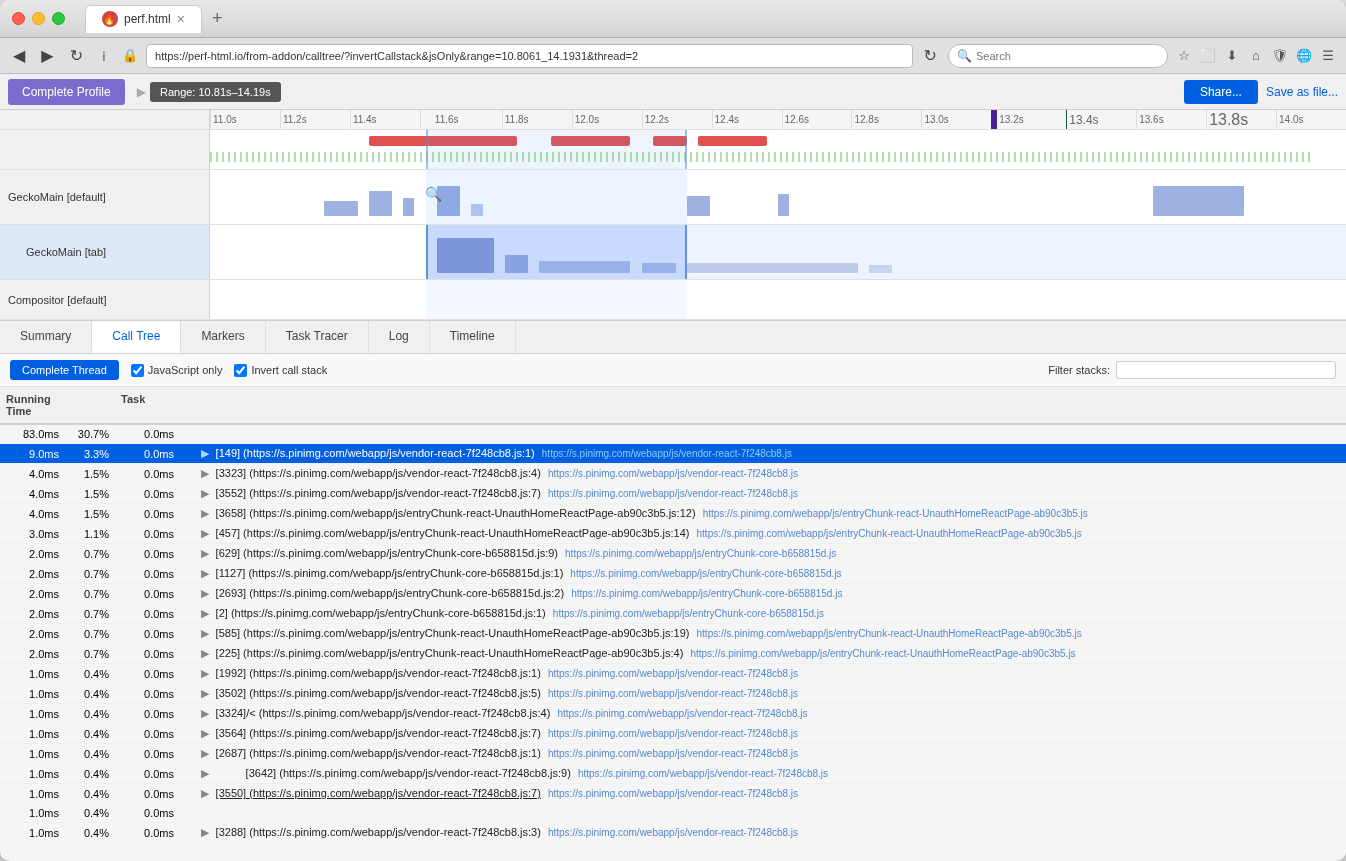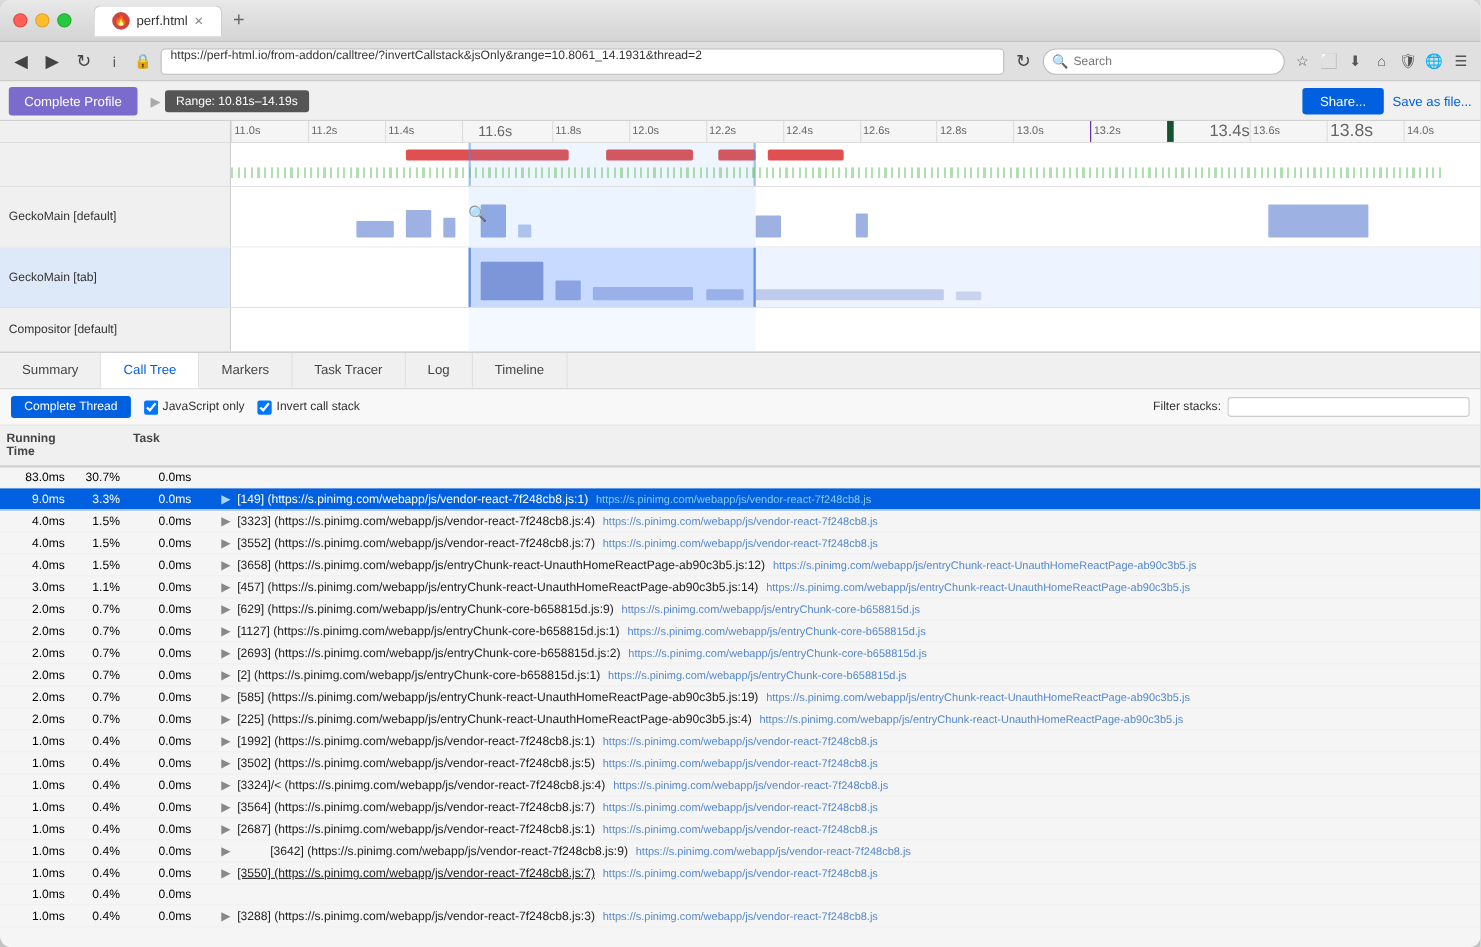--- a/index.html
+++ b/index.html
@@ -16,21 +16,21 @@
     .tl-max { background: #27c93f; border: 1px solid #1aab29; }
     .tab-bar { display: flex; align-items: center; margin-left: 12px; gap: 4px; }
     .tab { background: #fff; border-radius: 6px 6px 0 0; padding: 4px 16px; font-size: 12px; color: #333; display: flex; align-items: center; gap: 6px; border: 1px solid #ccc; border-bottom: none; height: 28px; }
     .tab-favicon { width: 16px; height: 16px; background: #e44; border-radius: 50%; display: flex; align-items: center; justify-content: center; color: white; font-size: 9px; }
     .tab-close { color: #888; font-size: 14px; cursor: pointer; }
     .new-tab { background: none; border: none; font-size: 18px; color: #666; cursor: pointer; padding: 0 6px; }
     
     
     .navbar { background: #e0e0e0; height: 36px; display: flex; align-items: center; padding: 0 8px; gap: 6px; flex-shrink: 0; border-bottom: 1px solid #c0c0c0; }
     .nav-btn { background: none; border: none; cursor: pointer; color: #444; font-size: 16px; padding: 2px 5px; border-radius: 3px; }
-    .url-bar { flex: 1; height: 24px; border-radius: 4px; border: 1px solid #bbb; background: #fff; display: flex; align-items: flex-start; padding: 0 8px; font-size: 11px; color: #333; }
+    .url-bar { flex: 1; height: 24px; border-radius: 4px; border: 1px solid #bbb; background: #fff; display: flex; align-items: center; padding: 0 8px; font-size: 11px; color: #333; }
     .url-bar span { overflow: hidden; text-overflow: ellipsis; white-space: nowrap; }
     .search-box { width: 220px; height: 24px; border-radius: 12px; border: 1px solid #bbb; background: #fff; display: flex; align-items: center; padding: 0 8px; gap: 4px; }
     .search-box input { border: none; outline: none; background: none; font-size: 11px; width: 100%; }
     .nav-icons { display: flex; gap: 4px; }
     .nav-icon { width: 20px; height: 20px; display: flex; align-items: center; justify-content: center; color: #555; font-size: 13px; cursor: pointer; }
     
     
     .profiler-toolbar { height: 36px; background: #f0f0f0; display: flex; align-items: center; padding: 0; border-bottom: 1px solid #d0d0d0; flex-shrink: 0; }
     .complete-profile-btn { background: #7b6bcc; color: white; padding: 6px 14px; font-size: 12px; font-weight: 500; border-radius: 3px; margin: 4px 8px; cursor: pointer; border: none; }
     .range-badge { background: #555; color: white; padding: 4px 10px; font-size: 11px; border-radius: 3px; cursor: pointer; }
@@ -132,30 +132,30 @@
   </div>
 
   <div class="timeline-area">
 
     <div style="display:flex; height:20px; background:#f5f5f5; border-bottom:1px solid #ddd;">
       <div style="width:210px; flex-shrink:0; background:#f0f0f0; border-right:1px solid #d0d0d0;"></div>
       <div style="flex:1; display:flex; overflow:hidden;">
         <div class="time-mark" style="font-size:10px;color:#666;border-left:1px solid #ddd;padding-left:2px;flex:1;line-height:20px;">11.0s</div>
         <div class="time-mark" style="font-size:10px;color:#666;border-left:1px solid #ddd;padding-left:2px;flex:1;line-height:20px;">11.2s</div>
         <div class="time-mark" style="font-size:10px;color:#666;border-left:1px solid #ddd;padding-left:2px;flex:1;line-height:20px;">11.4s</div>
-        <div class="time-mark" style="font-size:13px;color:#666;border-left:1px solid #ddd;padding-left:14px;flex:1;line-height:20px;">11.6s</div>
+        <div class="time-mark" style="font-size:10px;color:#666;border-left:1px solid #ddd;padding-left:14px;flex:1;line-height:20px;">11.6s</div>
         <div class="time-mark" style="font-size:10px;color:#666;border-left:1px solid #ddd;padding-left:2px;flex:1;line-height:20px;">11.8s</div>
         <div class="time-mark" style="font-size:10px;color:#666;border-left:1px solid #ddd;padding-left:2px;flex:1;line-height:20px;">12.0s</div>
         <div class="time-mark" style="font-size:10px;color:#666;border-left:1px solid #ddd;padding-left:2px;flex:1;line-height:20px;">12.2s</div>
         <div class="time-mark" style="font-size:10px;color:#666;border-left:1px solid #ddd;padding-left:2px;flex:1;line-height:20px;">12.4s</div>
         <div class="time-mark" style="font-size:10px;color:#666;border-left:1px solid #ddd;padding-left:2px;flex:1;line-height:20px;">12.6s</div>
         <div class="time-mark" style="font-size:10px;color:#666;border-left:1px solid #ddd;padding-left:2px;flex:1;line-height:20px;">12.8s</div>
         <div class="time-mark" style="font-size:10px;color:#666;border-left:1px solid #ddd;padding-left:2px;flex:1;line-height:20px;">13.0s</div>
-        <div class="time-mark" style="font-size:10px;color:#666;border-left:1px solid #4c1d95;padding-left:2px;flex:1;line-height:20px;">13.2s</div>
-        <div class="time-mark" style="font-size:15px;color:#666;border-left:6px solid #14532d;padding-left:2px;flex:1;line-height:20px;text-align:right;">13.4s</div>
+        <div class="time-mark" style="font-size:10px;color:#666;border-left:6px solid #4c1d95;padding-left:2px;flex:1;line-height:20px;">13.2s</div>
+        <div class="time-mark" style="font-size:12px;color:#666;border-left:1px solid #14532d;padding-left:2px;flex:1;line-height:20px;">13.4s</div>
         <div class="time-mark" style="font-size:10px;color:#666;border-left:1px solid #ddd;padding-left:2px;flex:1;line-height:20px;">13.6s</div>
         <div class="time-mark" style="font-size:16px;color:#666;border-left:1px solid #ddd;padding-left:2px;flex:1;line-height:20px;">13.8s</div>
         <div class="time-mark" style="font-size:10px;color:#666;border-left:1px solid #ddd;padding-left:2px;flex:1;line-height:20px;">14.0s</div>
       </div>
     </div>
 
     <div style="height:40px; display:flex; border-bottom:1px solid #e0e0e0;">
       <div style="width:210px; background:#f0f0f0; border-right:1px solid #d0d0d0; flex-shrink:0;"></div>
       <div style="flex:1; background:#fff; position:relative; overflow:hidden;">
 
@@ -185,21 +185,21 @@
         <div style="position:absolute; bottom:8px; left:50%; width:1%; height:22px; background:rgba(60,100,200,0.5); border-radius:1px;"></div>
         <div style="position:absolute; bottom:8px; left:83%; width:8%; height:30px; background:rgba(60,100,200,0.5); border-radius:1px;"></div>
 
         <div style="position:absolute; top:16px; left:19%; font-size:14px; color:#888;">🔍</div>
 
         <div style="position:absolute; top:0; left:19%; width:23%; height:100%; background:rgba(160,200,255,0.2);"></div>
       </div>
     </div>
 
     <div style="height:55px; display:flex; border-bottom:1px solid #e0e0e0; background:#eef4ff;">
-      <div style="width:210px; background:#dde8f8; border-right:1px solid #d0d0d0; flex-shrink:0; padding:4px 8px; display:flex; align-items:center; font-size:11px; color:#333;">GeckoMain [tab]</div>
+      <div style="width:210px; background:#dde8f8; border-right:1px solid #d0d0d0; flex-shrink:0; padding:4px 26px; display:flex; align-items:center; font-size:11px; color:#333;">GeckoMain [tab]</div>
       <div style="flex:1; background:#eef4ff; position:relative; overflow:hidden;">
 
         <div style="position:absolute; top:0; left:0; width:19%; height:100%; background:#fff;"></div>
         <div style="position:absolute; top:0; left:19%; width:23%; height:100%; background:#c8daff; border-left:2px solid #6090e0; border-right:2px solid #6090e0;"></div>
 
         <div style="position:absolute; bottom:6px; left:20%; width:5%; height:35px; background:rgba(50,80,180,0.5); border-radius:1px;"></div>
         <div style="position:absolute; bottom:6px; left:26%; width:2%; height:18px; background:rgba(50,80,180,0.4); border-radius:1px;"></div>
         <div style="position:absolute; bottom:6px; left:29%; width:8%; height:12px; background:rgba(50,80,180,0.3); border-radius:1px;"></div>
         <div style="position:absolute; bottom:6px; left:38%; width:3%; height:10px; background:rgba(50,80,180,0.3); border-radius:1px;"></div>
         <div style="position:absolute; bottom:6px; left:42%; width:15%; height:10px; background:rgba(50,80,180,0.25); border-radius:1px;"></div>

